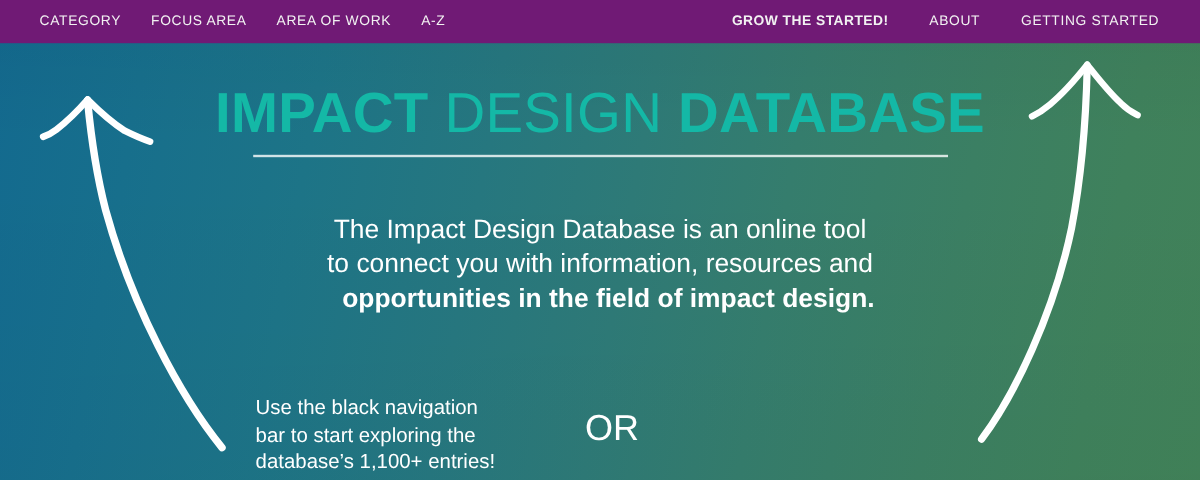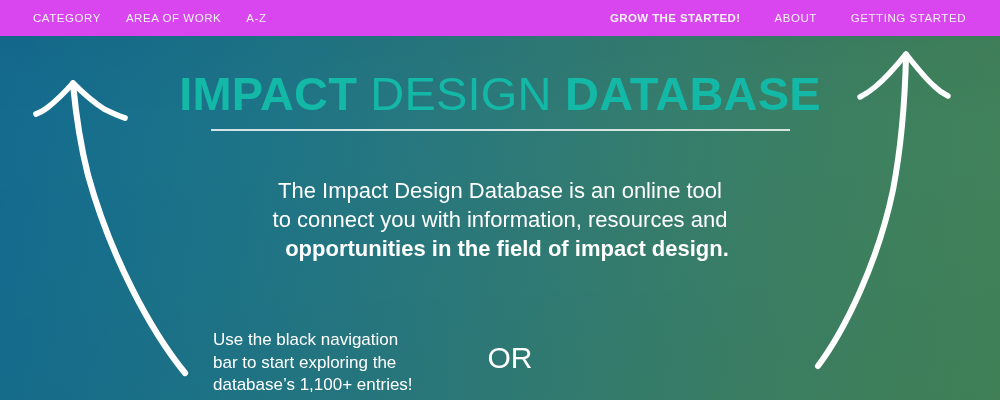--- a/index.html
+++ b/index.html
@@ -39,21 +39,21 @@
     width: 1000px; height: 400px;
     background: linear-gradient(180deg, rgba(0,0,0,0.045) 0%, rgba(0,0,0,0) 30%, rgba(0,0,0,0.02) 100%);
   }
 
   
   #navbar {
     position: absolute;
     left: 0; top: 0;
     width: 1000px;
     height: 36px;
-    background: #d946ef;
+    background: #701a75;
     z-index: 20;
   }
   .nav-group {
     position: absolute;
     top: 0;
     height: 36px;
     display: flex;
     align-items: center;
   }
   #nav-left { left: 33px; }
@@ -155,20 +155,21 @@
 <body>
 
 <div id="page">
 
   <div id="hero-bg"></div>
   <div id="hero-bg-overlay"></div>
 
   <nav id="navbar">
     <div class="nav-group" id="nav-left">
       <a class="nav-item">CATEGORY</a>
+      <a class="nav-item">FOCUS AREA</a>
       <a class="nav-item">AREA OF WORK</a>
       <a class="nav-item">A-Z</a>
     </div>
     <div class="nav-group" id="nav-right">
       <a class="nav-item bold">GROW THE STARTED!</a>
       <a class="nav-item">ABOUT</a>
       <a class="nav-item">GETTING STARTED</a>
     </div>
   </nav>
 

